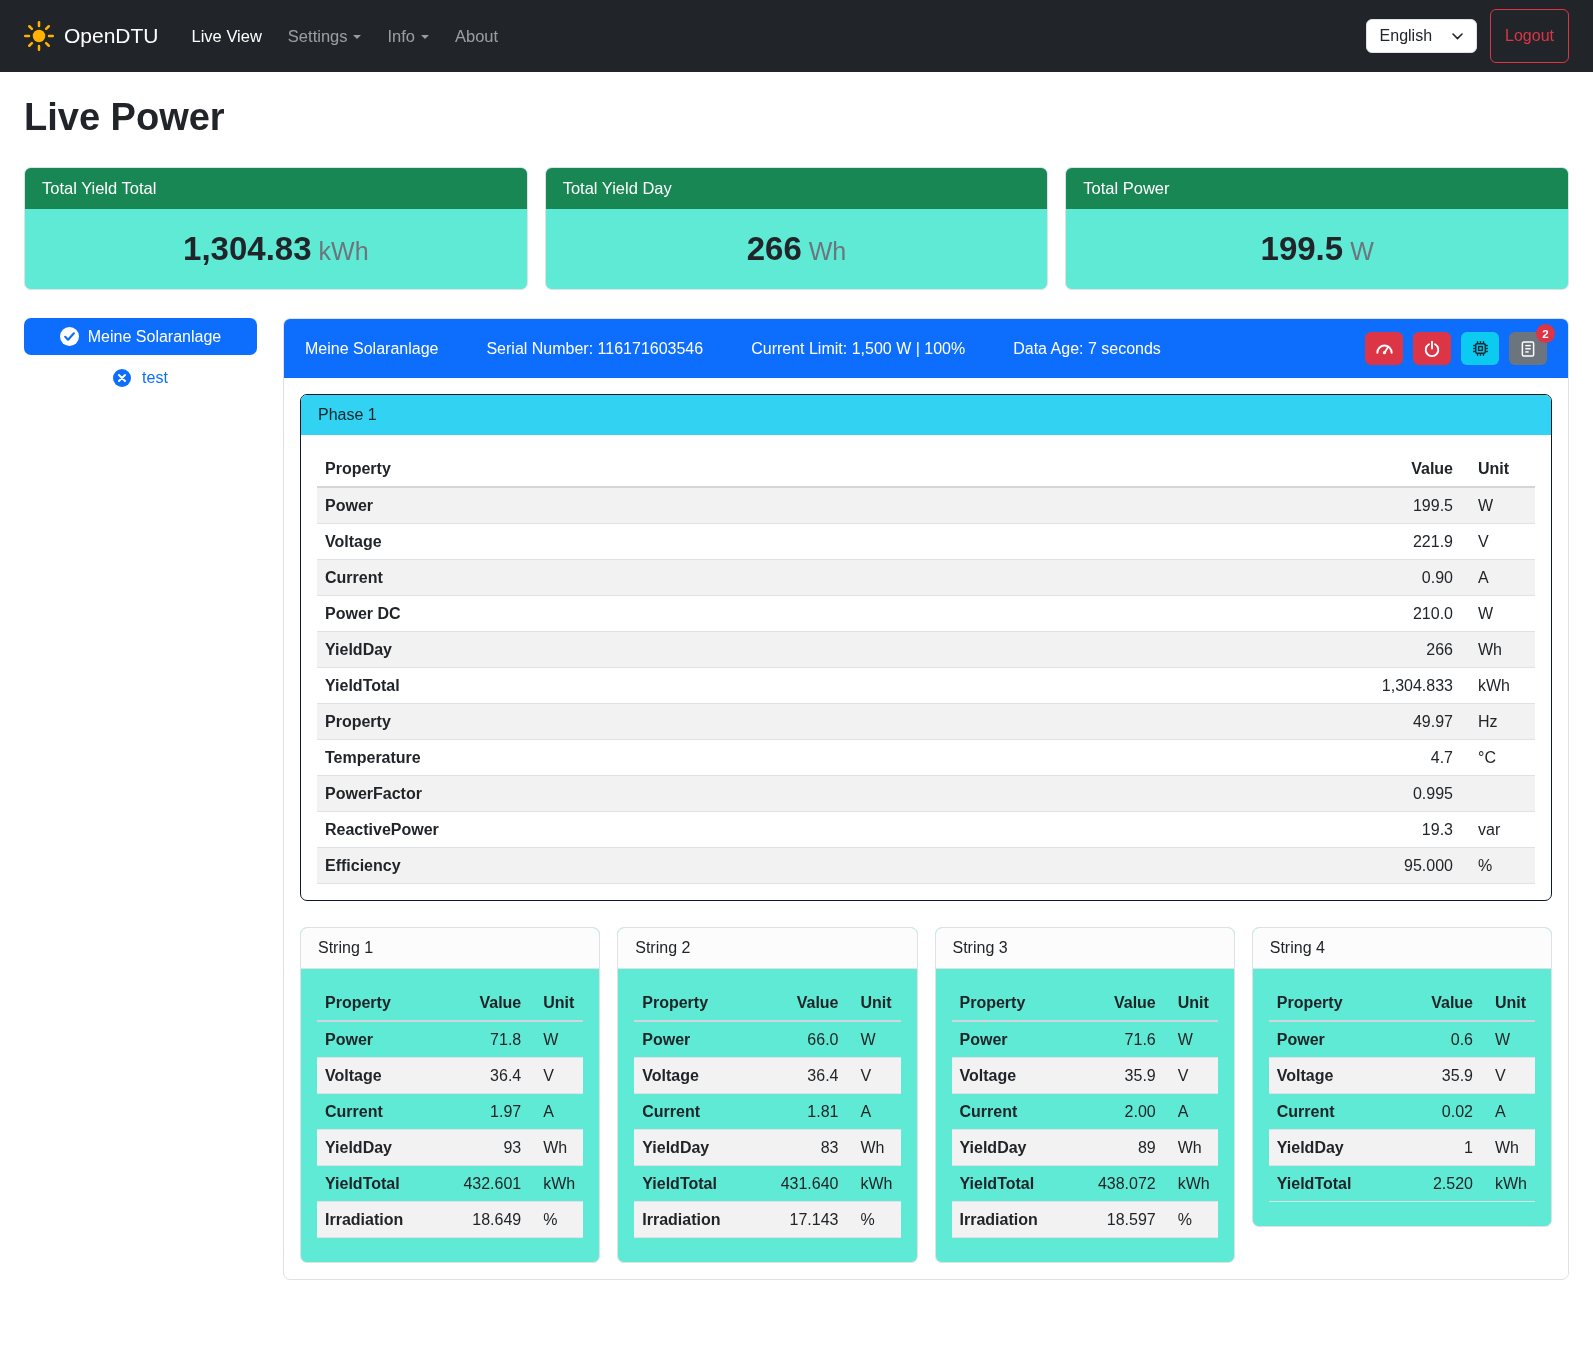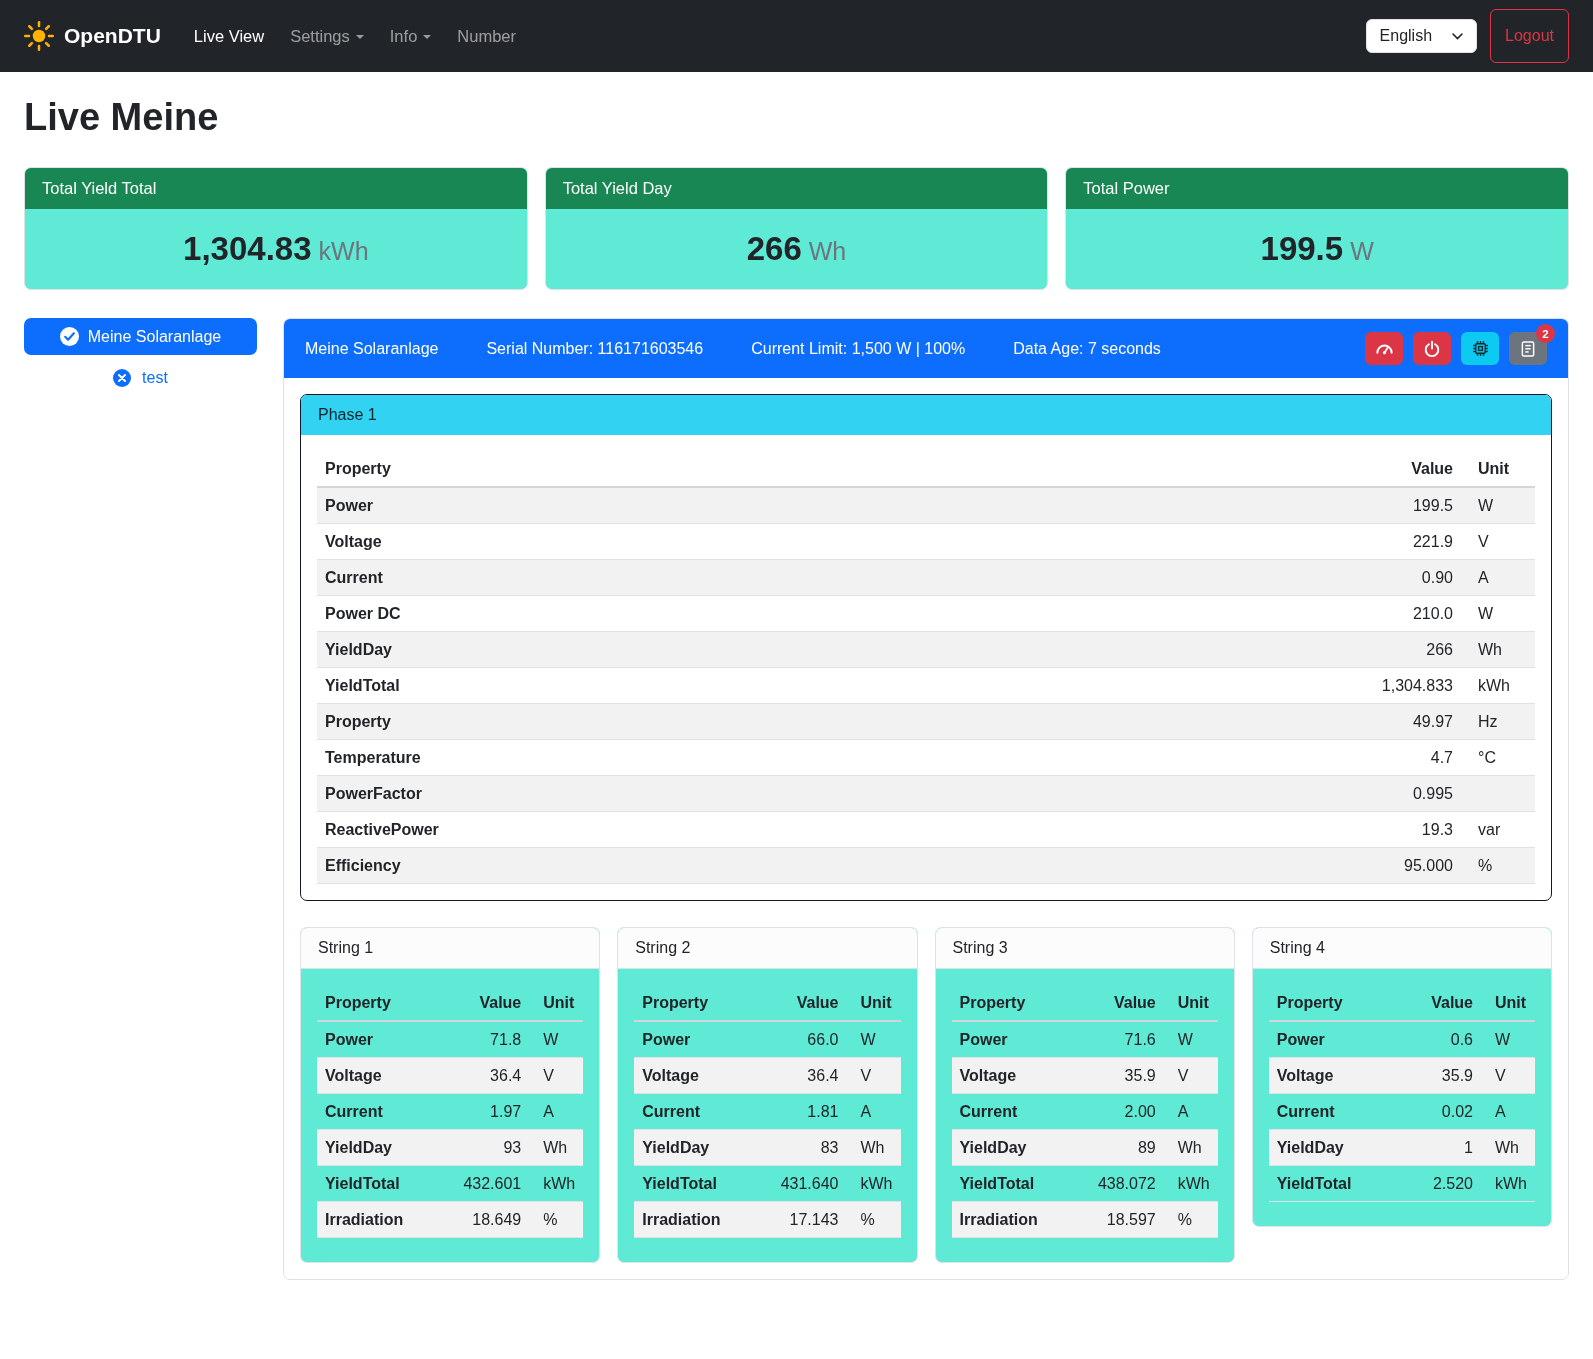--- a/index.html
+++ b/index.html
@@ -13,21 +13,21 @@
   }
   
   .navbar {
     background: #212529;
     display: flex;
     align-items: center;
     padding: 9px 24px;
   }
   .brand {
     display: flex; align-items: center; gap: 10px;
-    color: #fff; font-size: 21px; font-weight: 700;
+    color: #fff; font-size: 21px; font-weight: 400;
     margin-right: 20px; cursor: pointer;
   }
   .nav-link {
     color: rgba(255,255,255,.55);
     padding: 8px 13px;
     font-size: 16.5px;
     cursor: pointer;
     display: flex; align-items: center; gap: 6px;
     text-decoration: none;
   }
@@ -151,35 +151,35 @@
   </a>
   <a class="nav-link">
     <span>Settings</span>
     <span class="caret"></span>
   </a>
   <a class="nav-link">
     <span>Info</span>
     <span class="caret"></span>
   </a>
   <a class="nav-link">
-    <span>Number</span>
+    <span>About</span>
   </a>
   <div class="nav-right">
     <div class="lang-select">
       <span>English</span>
       <svg width="11" height="7" viewBox="0 0 11 7">
         <path d="M1 1 l4.5 4.5 L10 1" stroke="#212529" stroke-width="1.6" fill="none" stroke-linecap="round"></path>
       </svg>
     </div>
     <button class="logout-btn">Logout</button>
   </div>
 </nav>
 
 <div class="content">
-  <h1>Live Meine</h1>
+  <h1>Live Power</h1>
 
   <div class="summary-row">
     <div class="card">
       <div class="card-header-green">Total Yield Total</div>
       <div class="summary-body">
         <span class="summary-value">1,304.83</span><span class="summary-unit">kWh</span>
       </div>
     </div>
     <div class="card">
       <div class="card-header-green">Total Yield Day</div>

